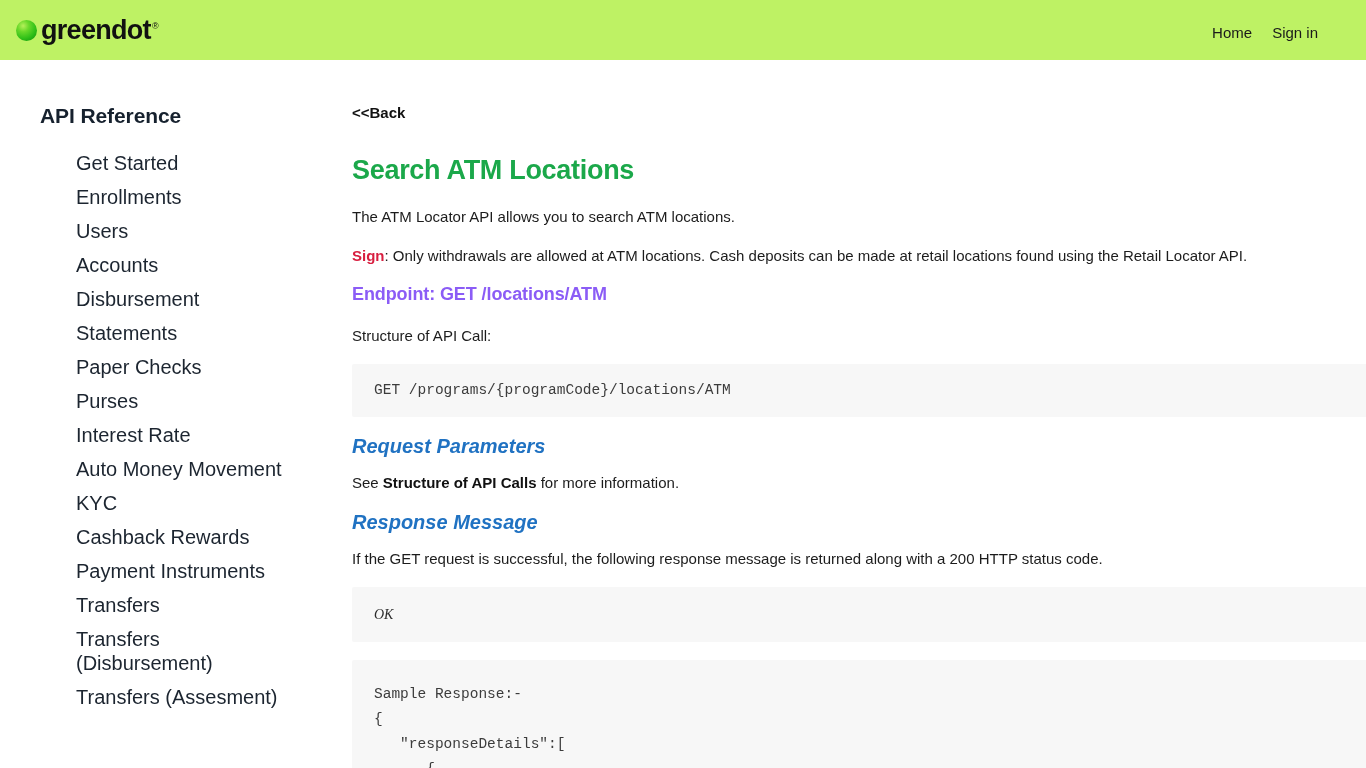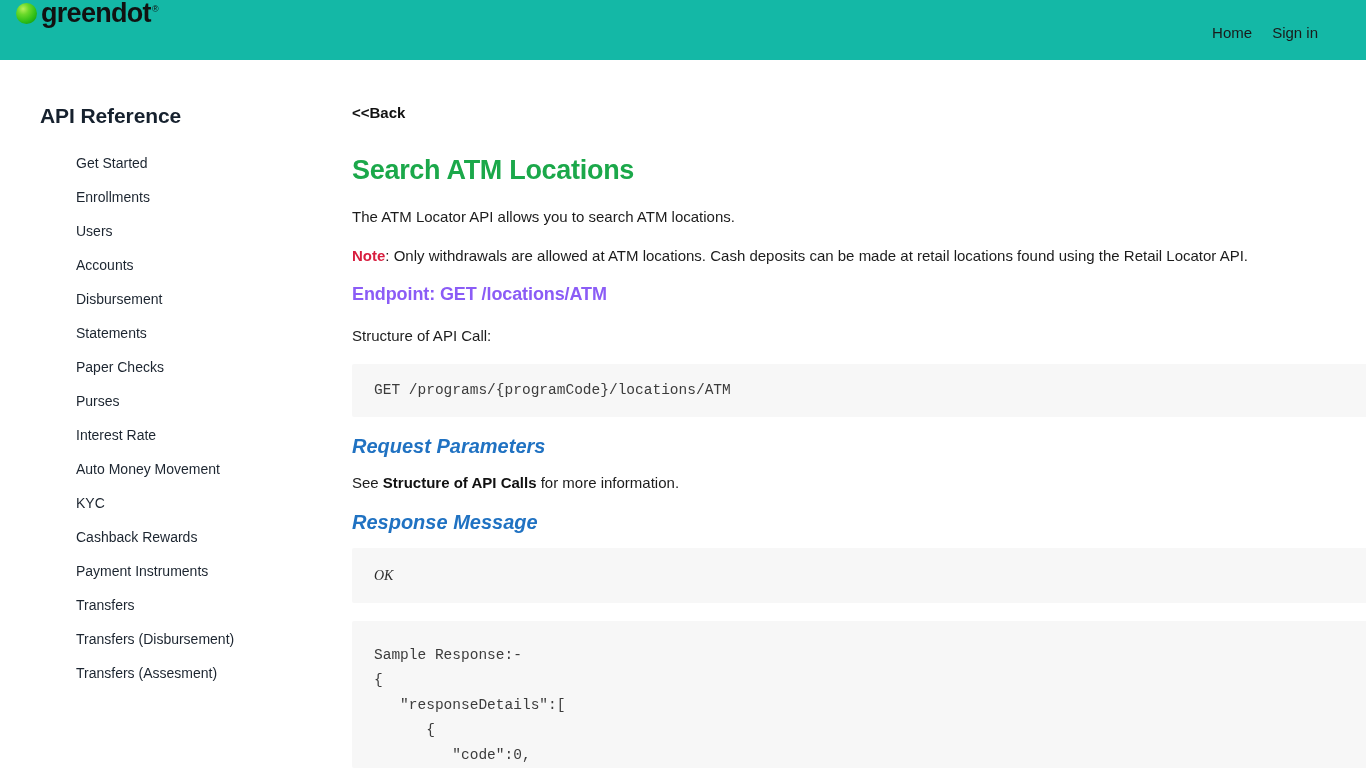--- a/index.html
+++ b/index.html
@@ -10,23 +10,23 @@
     background: #ffffff;
     font-family: "Liberation Sans", sans-serif;
     -webkit-font-smoothing: antialiased;
   }
 
   
   .site-header {
     position: relative;
     height: 60px;
     width: 100%;
-    background: #14b8a6;
-    display: flex;
-    align-items: flex-start;
+    background: #bef264;
+    display: flex;
+    align-items: center;
   }
   .brand {
     display: flex;
     align-items: center;
     margin-left: 16px;
     text-decoration: none;
     cursor: pointer;
   }
   .brand-dot {
     width: 21px; height: 21px;
@@ -83,21 +83,21 @@
     color: #16212e;
     margin: 0 0 18px 40px;
     letter-spacing: -0.1px;
   }
   .sidebar-list {
     list-style: none;
     margin: 0;
     padding: 0;
   }
   .sidebar-list li {
-    font-size: 14px;
+    font-size: 20px;
     color: #1c2530;
     line-height: 24px;
     padding: 5px 0 5px 76px;
     cursor: pointer;
     max-width: 300px;
   }
 
   
   .content {
     flex: 1 1 auto;
@@ -212,34 +212,35 @@
   </aside>
 
   <main class="content">
 
     <a class="back-link" href="#">&lt;&lt;Back</a>
 
     <h1 class="page-title">Search ATM Locations</h1>
 
     <p class="body-text">The ATM Locator API allows you to search ATM locations.</p>
 
-    <p class="body-text"><span class="note-label">Note</span><span>: Only withdrawals are allowed at ATM locations. Cash deposits can be made at retail locations found using the Retail Locator API.</span></p>
+    <p class="body-text"><span class="note-label">Sign</span><span>: Only withdrawals are allowed at ATM locations. Cash deposits can be made at retail locations found using the Retail Locator API.</span></p>
 
     <h2 class="endpoint">Endpoint: GET /locations/ATM</h2>
 
     <p class="body-text">Structure of API Call:</p>
 
     <pre class="code-block">GET /programs/{programCode}/locations/ATM</pre>
 
     <h3 class="sub-head">Request Parameters</h3>
 
     <p class="body-text"><span>See </span><span class="strong">Structure of API Calls</span><span> for more information.</span></p>
 
     <h3 class="sub-head">Response Message</h3>
 
+    <p class="body-text">If the GET request is successful, the following response message is returned along with a 200 HTTP status code.</p>
 
     <pre class="code-block status">OK</pre>
 
     <pre class="code-block response">Sample Response:-
 {
    "responseDetails":[
       {
          "code":0,</pre>
 
   </main>

